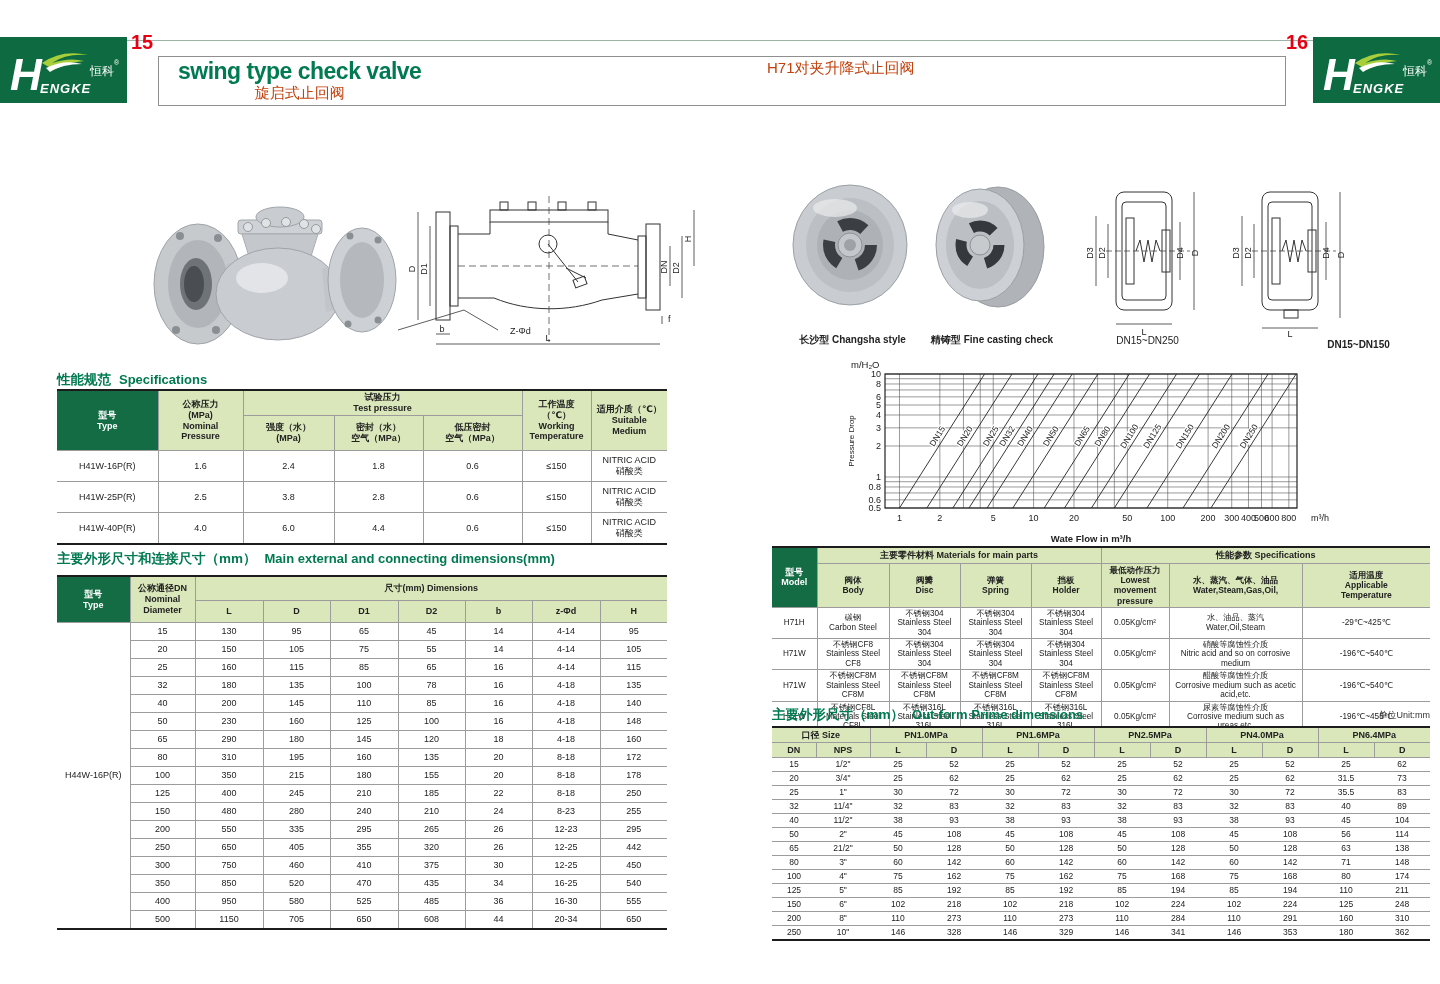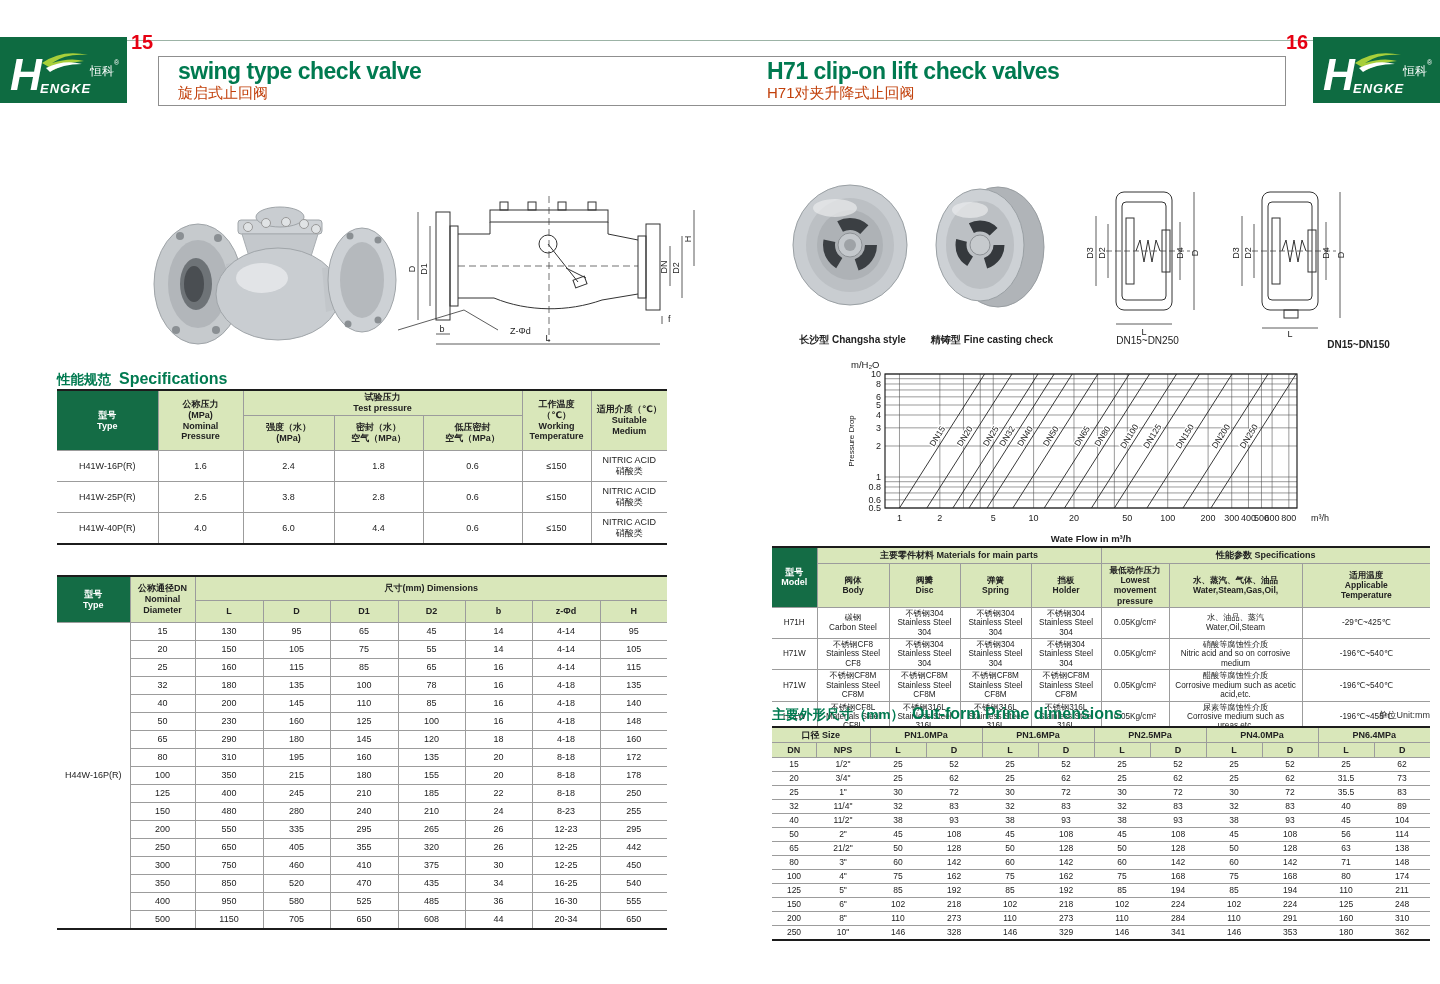--- a/index.html
+++ b/index.html
@@ -8,27 +8,27 @@
   .abs{position:absolute;}
   
   .top-rule{left:127px;top:40px;width:1186px;height:1px;background:#9cb3a6;}
   .logo-box{width:127px;height:66px;background:#0e6b41;top:37px;}
   .logo-left{left:0;}
   .logo-right{left:1313px;}
   .page-num{color:#e60012;font-weight:bold;font-size:20px;top:31px;}
   .num-left{left:131px;}
   .num-right{left:1286px;}
   .title-box{left:158px;top:56px;width:1126px;height:48px;border:1px solid #8f8f8f;background:#fff;}
-  .title-blk{position:absolute;top:2px;line-height:1.1;}
+  .title-blk{position:absolute;top:2px;line-height:1.1;text-align:center;}
   .title-en{font-size:23px;font-weight:bold;color:#007a50;letter-spacing:-0.5px;}
   .title-cn{font-size:15px;color:#c2410c;margin-top:1px;}
   
   .sec{font-weight:bold;color:#007a50;white-space:nowrap;}
   .sec .cn{font-size:13.5px;}
-  .sec .en{font-size:16px;margin-left:8px;}
+  .sec .en{font-size:13px;margin-left:8px;}
   .unit-lbl{font-size:9px;color:#333;font-weight:normal;}
   
   table{border-collapse:collapse;table-layout:fixed;}
   .tbl{border-top:2px solid #1c1c1c;border-bottom:2px solid #1c1c1c;border-left:hidden;border-right:hidden;}
   .tbl th,.tbl td{border:1px solid #9c9c9c;text-align:center;vertical-align:middle;
       white-space:pre-line;line-height:1.2;font-size:9px;padding:1px 2px;}
   .tbl thead th{background:#d9e7ba;font-weight:bold;color:#222;}
   .tbl thead th.dk{background:#146c45;color:#ffffff;}
   .tbl tbody td{background:#fff;font-size:9px;}
   .spec .r1 th{height:22px;}
@@ -76,21 +76,20 @@
 
   <div class="abs page-num num-left">15</div>
   <div class="abs page-num num-right">16</div>
 
   <div class="abs title-box">
     <div class="title-blk" style="left:19px;">
       <div class="title-en">swing type check valve</div>
       <div class="title-cn">旋启式止回阀</div>
     </div>
     <div class="title-blk" style="left:608px;">
-      <div class="title-en">H71 clip-on lift check valves</div>
       <div class="title-cn">H71对夹升降式止回阀</div>
     </div>
   </div>
 
   <svg class="abs" style="left:150px;top:172px;" width="250" height="185" viewBox="0 0 250 185">
     <ellipse cx="48" cy="112" rx="44" ry="60" fill="#c6cacd" stroke="#9fa4a8"></ellipse>
     <ellipse cx="48" cy="112" rx="30" ry="44" fill="#b2b6ba"></ellipse>
     <ellipse cx="46" cy="112" rx="16" ry="26" fill="#6e7377"></ellipse>
     <ellipse cx="44" cy="112" rx="10" ry="18" fill="#4a4e52"></ellipse>
     <circle cx="30" cy="64" r="4" fill="#8a8f93"></circle>
@@ -228,20 +227,23 @@
           <td>6.0</td>
           <td>4.4</td>
           <td>0.6</td>
           <td>≤150</td>
           <td>NITRIC ACID
 硝酸类</td>
         </tr>
       </tbody>
   </table>
 
+  <div class="abs sec" style="left:57px;top:549px;">
+    <span class="cn">主要外形尺寸和连接尺寸（mm）</span><span class="en">Main external and connecting dimensions(mm)</span>
+  </div>
 
   <table class="abs tbl dims" style="left:57px;top:575px;width:610px;">
     <colgroup>
         <col style="width:73px">
         <col style="width:65px">
         <col style="width:68px">
         <col style="width:67px">
         <col style="width:68px">
         <col style="width:67px">
         <col style="width:67px">

